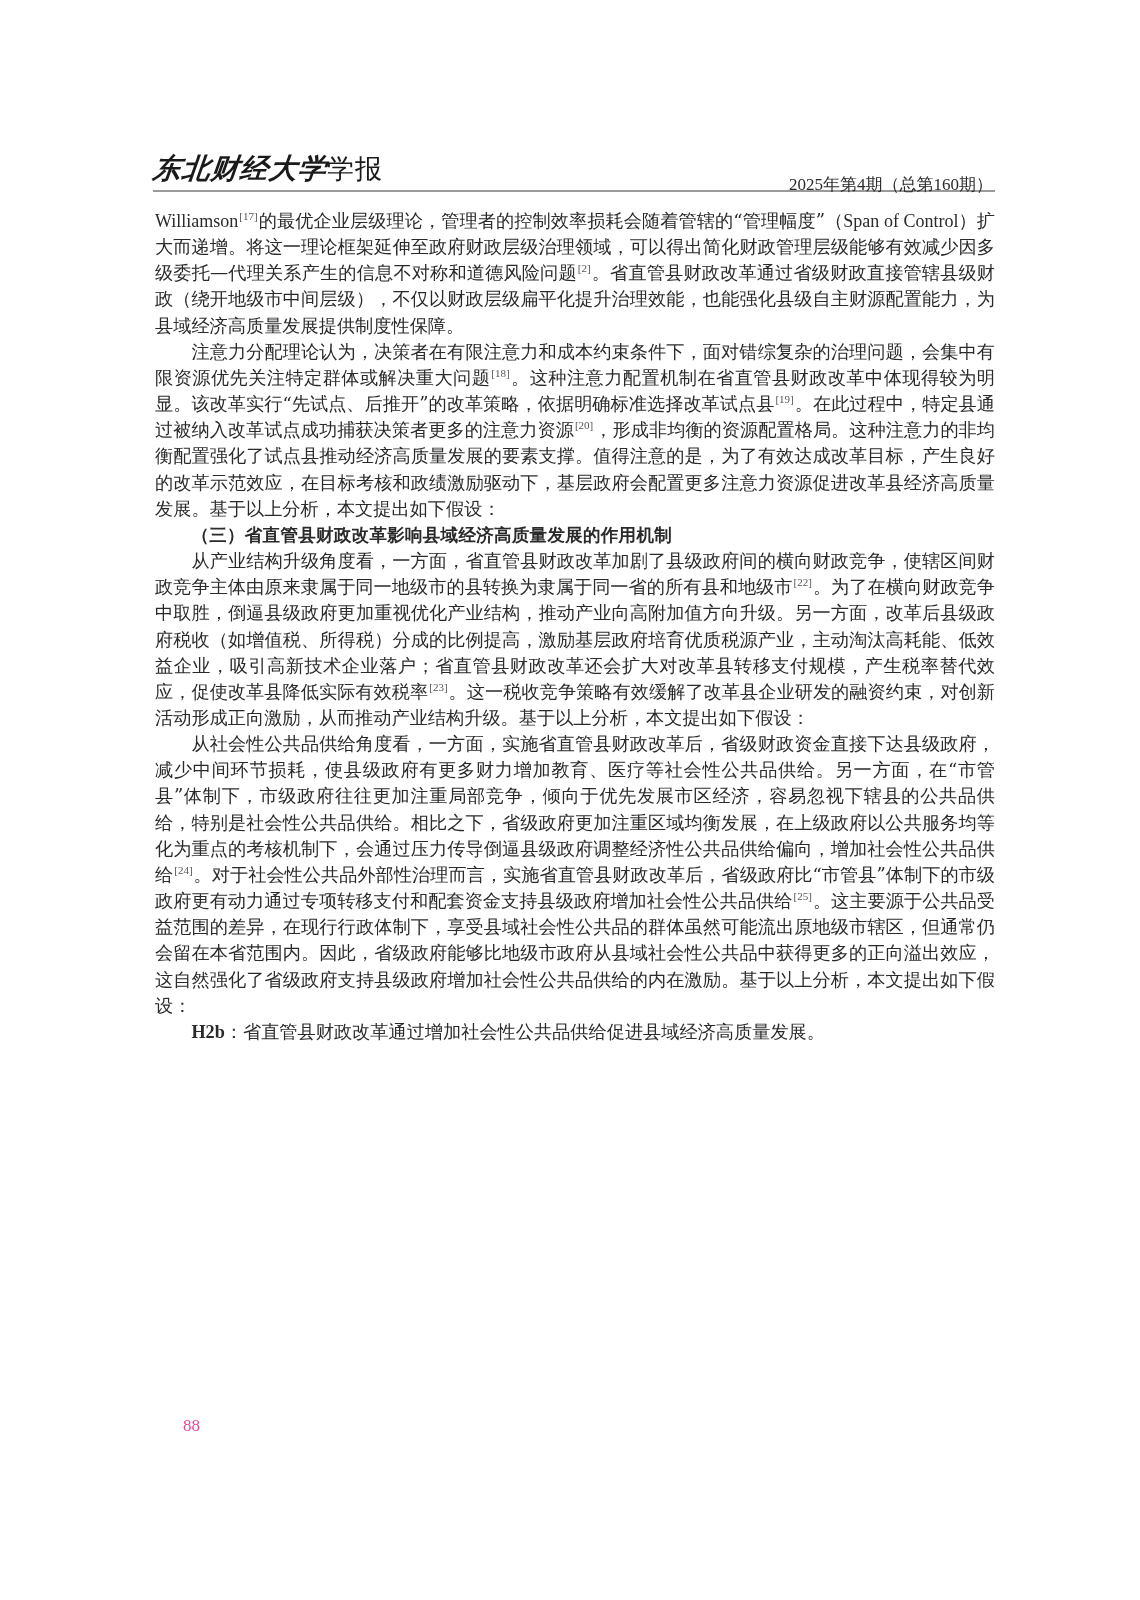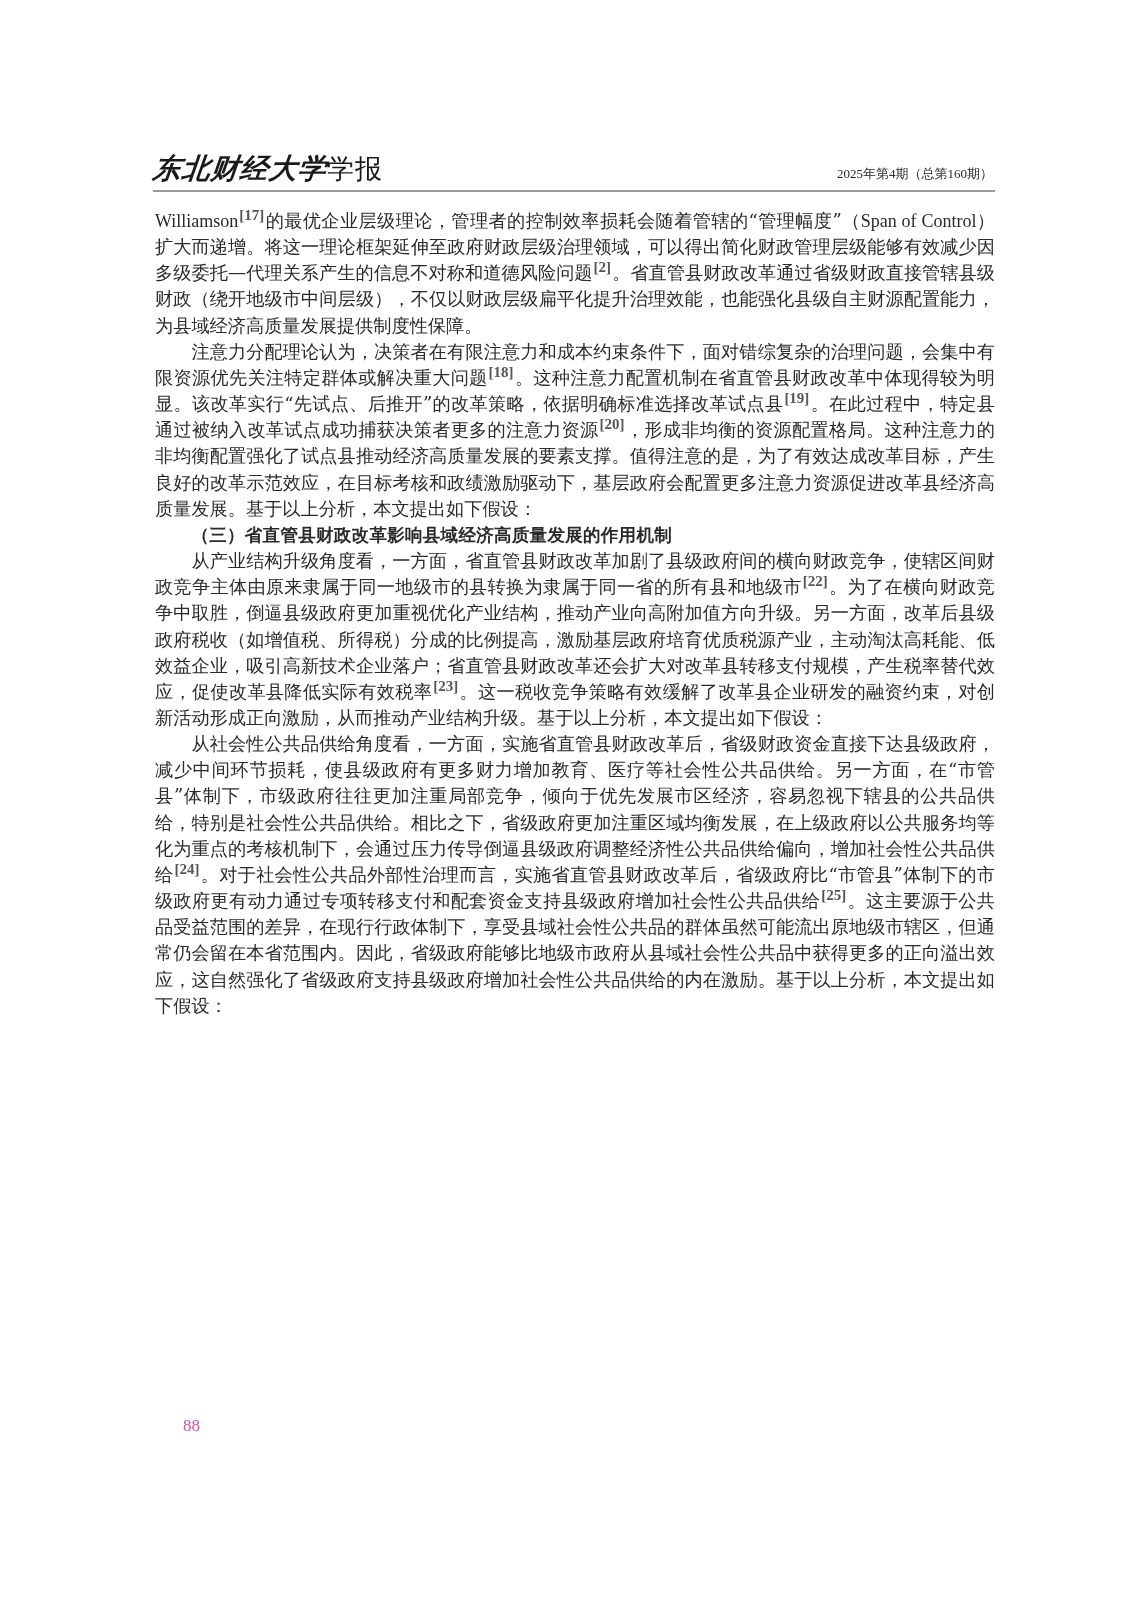--- a/index.html
+++ b/index.html
@@ -40,23 +40,23 @@
     display: inline-block;
   }
   .journal-name .plain {
     font-weight: normal;
     font-size: 27px;
     text-align: right;
   }
   .issue-info {
     position: absolute;
     right: 2px;
-    top: 12px;
+    top: 23px;
     font-family: "Liberation Serif", serif;
-    font-size: 13px;
+    font-size: 17px;
     line-height: 20px;
     color: #2a2a2a;
   }
   .body-text {
     position: absolute;
     left: 155px;
     top: 208px;
     width: 840px;
     font-size: 18.2px;
     line-height: 26.15px;
@@ -70,26 +70,25 @@
   .body-text p.indent {
     text-indent: 2em;
   }
   .latin {
     font-family: "Liberation Serif", serif;
     font-size: 18px;
     margin-top: 48px;
   }
   sup.ref {
     font-family: "Liberation Serif", serif;
-    font-size: 15px;
+    font-size: 11px;
     vertical-align: 7px;
     line-height: 0;
     color: #555;
     padding: 0 1px;
-    font-weight: bold;
   }
   .hyp-label {
     font-family: "Liberation Serif", serif;
     font-weight: bold;
   }
   .section-heading {
     font-weight: bold;
     font-family: "DejaVu Sans", sans-serif;
     font-size: 17.5px;
     letter-spacing: 0.3px;
@@ -113,15 +112,16 @@
   </div>
   <div class="issue-info">2025年第4期（总第160期）</div>
 </div>
 
 <div class="body-text" id="article-body">
     <p class=""><span class="latin">Williamson</span><sup class="ref">[17]</sup><span>的最优企业层级理论，管理者的控制效率损耗会随着管辖的“管理幅度”（</span><span class="latin">Span of Control</span><span>）扩大而递增。将这一理论框架延伸至政府财政层级治理领域，可以得出简化财政管理层级能够有效减少因多级委托—代理关系产生的信息不对称和道德风险问题</span><sup class="ref">[2]</sup><span>。省直管县财政改革通过省级财政直接管辖县级财政（绕开地级市中间层级），不仅以财政层级扁平化提升治理效能，也能强化县级自主财源配置能力，为县域经济高质量发展提供制度性保障。</span></p>
     <p class="indent"><span>注意力分配理论认为，决策者在有限注意力和成本约束条件下，面对错综复杂的治理问题，会集中有限资源优先关注特定群体或解决重大问题</span><sup class="ref">[18]</sup><span>。这种注意力配置机制在省直管县财政改革中体现得较为明显。该改革实行“先试点、后推开”的改革策略，依据明确标准选择改革试点县</span><sup class="ref">[19]</sup><span>。在此过程中，特定县通过被纳入改革试点成功捕获决策者更多的注意力资源</span><sup class="ref">[20]</sup><span>，形成非均衡的资源配置格局。这种注意力的非均衡配置强化了试点县推动经济高质量发展的要素支撑。值得注意的是，为了有效达成改革目标，产生良好的改革示范效应，在目标考核和政绩激励驱动下，基层政府会配置更多注意力资源促进改革县经济高质量发展。基于以上分析，本文提出如下假设：</span></p>
     <p class="indent"><span class="section-heading">（三）省直管县财政改革影响县域经济高质量发展的作用机制</span></p>
     <p class="indent"><span>从产业结构升级角度看，一方面，省直管县财政改革加剧了县级政府间的横向财政竞争，使辖区间财政竞争主体由原来隶属于同一地级市的县转换为隶属于同一省的所有县和地级市</span><sup class="ref">[22]</sup><span>。为了在横向财政竞争中取胜，倒逼县级政府更加重视优化产业结构，推动产业向高附加值方向升级。另一方面，改革后县级政府税收（如增值税、所得税）分成的比例提高，激励基层政府培育优质税源产业，主动淘汰高耗能、低效益企业，吸引高新技术企业落户；省直管县财政改革还会扩大对改革县转移支付规模，产生税率替代效应，促使改革县降低实际有效税率</span><sup class="ref">[23]</sup><span>。这一税收竞争策略有效缓解了改革县企业研发的融资约束，对创新活动形成正向激励，从而推动产业结构升级。基于以上分析，本文提出如下假设：</span></p>
     <p class="indent"><span>从社会性公共品供给角度看，一方面，实施省直管县财政改革后，省级财政资金直接下达县级政府，减少中间环节损耗，使县级政府有更多财力增加教育、医疗等社会性公共品供给。另一方面，在“市管县”体制下，市级政府往往更加注重局部竞争，倾向于优先发展市区经济，容易忽视下辖县的公共品供给，特别是社会性公共品供给。相比之下，省级政府更加注重区域均衡发展，在上级政府以公共服务均等化为重点的考核机制下，会通过压力传导倒逼县级政府调整经济性公共品供给偏向，增加社会性公共品供给</span><sup class="ref">[24]</sup><span>。对于社会性公共品外部性治理而言，实施省直管县财政改革后，省级政府比“市管县”体制下的市级政府更有动力通过专项转移支付和配套资金支持县级政府增加社会性公共品供给</span><sup class="ref">[25]</sup><span>。这主要源于公共品受益范围的差异，在现行行政体制下，享受县域社会性公共品的群体虽然可能流出原地级市辖区，但通常仍会留在本省范围内。因此，省级政府能够比地级市政府从县域社会性公共品中获得更多的正向溢出效应，这自然强化了省级政府支持县级政府增加社会性公共品供给的内在激励。基于以上分析，本文提出如下假设：</span></p>
+    <p class="indent"><span class="hyp-label">H2b</span><span>：省直管县财政改革通过增加社会性公共品供给促进县域经济高质量发展。</span></p>
   </div>
 
 <div class="page-number">88</div>
 
 </body></html>

